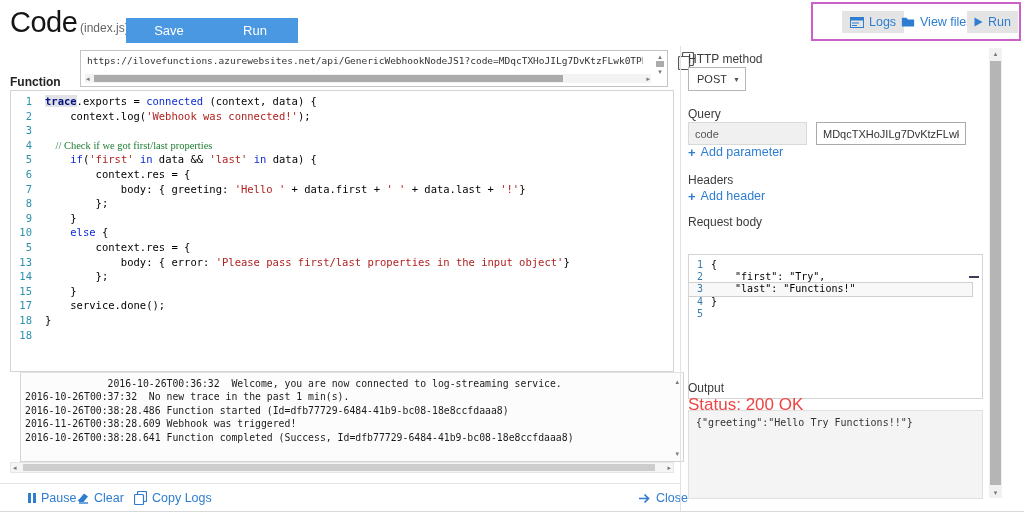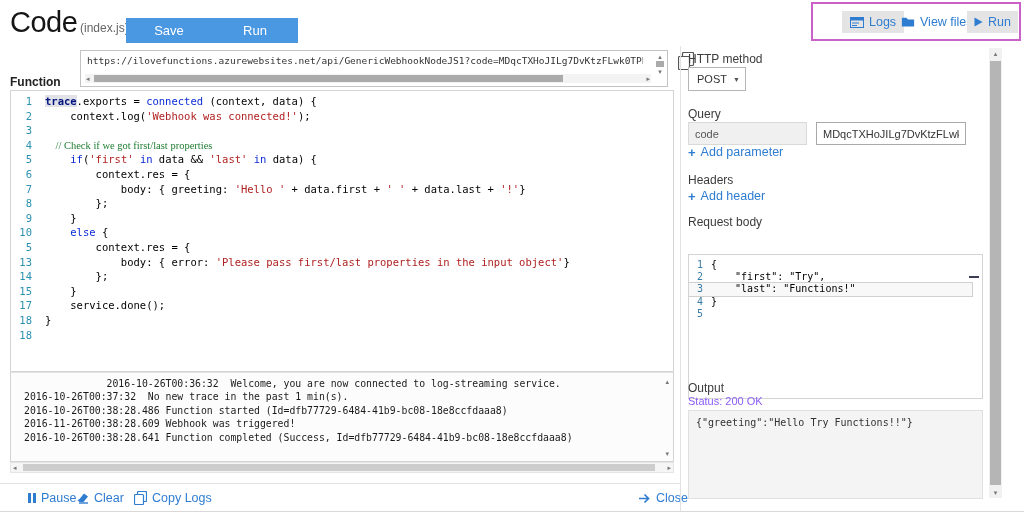--- a/index.html
+++ b/index.html
@@ -82,21 +82,21 @@
   .add-link { display:flex; align-items:center; gap:5px; color:#2e7dd1; font-size:12.5px; cursor:pointer; }
   .add-link .plus { font-weight:bold; font-size:13px; line-height:1; }
 
   .req-editor { width:295px; height:145px; border:1px solid #d4d4d4; background:#fff; overflow:hidden;
                 font-family:"DejaVu Sans Mono", monospace; font-size:10px; padding-top:4px; position:relative; }
   .rl { display:flex; height:12.2px; line-height:12.2px; white-space:pre; position:relative; width:283px; }
   .rl .ln { width:22px; padding-right:8px; color:#3a7ca8; }
   .rl.current { outline:1px solid #d0d0d0; background:#f8f8f8; }
   .cursor-mark { position:absolute; right:3px; top:21px; width:10px; height:2px; background:#3a3d55; }
 
-  .status-ok { font-size:11px; color:#8b5cf6; }
+  .status-ok { font-size:17px; color:#ef4444; }
   .output-box { width:295px; height:89px; background:#f4f4f4; border:1px solid #e0e0e0;
                 font-family:"DejaVu Sans Mono", monospace; font-size:10px; color:#333; padding:6px 7px; }
 
   .panel-scroll { width:13px; height:450px; background:#f1f1f1; }
   .panel-scroll .pthumb { position:absolute; left:1px; right:1px; top:13px; bottom:13px; background:#b5b5b5; }
   .panel-scroll .sb-arrow { position:absolute; left:0; right:0; text-align:center; }
 </style>
 </head>
 <body>
 
@@ -172,21 +172,21 @@
         <div class="cl"><span class="ln">5</span><span class="lt"><span class="tk-p">        context.res = {</span></span></div>
         <div class="cl"><span class="ln">13</span><span class="lt"><span class="tk-p">            body: { error: </span><span class="tk-s">'Please pass first/last properties in the input object'</span><span class="tk-p">}</span></span></div>
         <div class="cl"><span class="ln">14</span><span class="lt"><span class="tk-p">        };</span></span></div>
         <div class="cl"><span class="ln">15</span><span class="lt"><span class="tk-p">    }</span></span></div>
         <div class="cl"><span class="ln">17</span><span class="lt"><span class="tk-p">    service.done();</span></span></div>
         <div class="cl"><span class="ln">18</span><span class="lt"><span class="tk-p">}</span></span></div>
         <div class="cl"><span class="ln">18</span><span class="lt"></span></div>
       </div>
   </div>
 
-  <div class="abs log-area" style="left:10px; top:372px;padding-left:9px;">
+  <div class="abs log-area" style="left:20px; top:372px;">
     <div class="pad"></div>
     <div>
         <div class="log-line">              2016-10-26T00:36:32  Welcome, you are now connected to log-streaming service.</div>
         <div class="log-line">2016-10-26T00:37:32  No new trace in the past 1 min(s).</div>
         <div class="log-line">2016-10-26T00:38:28.486 Function started (Id=dfb77729-6484-41b9-bc08-18e8ccfdaaa8)</div>
         <div class="log-line">2016-11-26T00:38:28.609 Webhook was triggered!</div>
         <div class="log-line">2016-10-26T00:38:28.641 Function completed (Success, Id=dfb77729-6484-41b9-bc08-18e8ccfdaaa8)</div>
       </div>
     <span class="sb-arrow log-vup">▴</span>
     <span class="sb-arrow log-vdn">▾</span>

